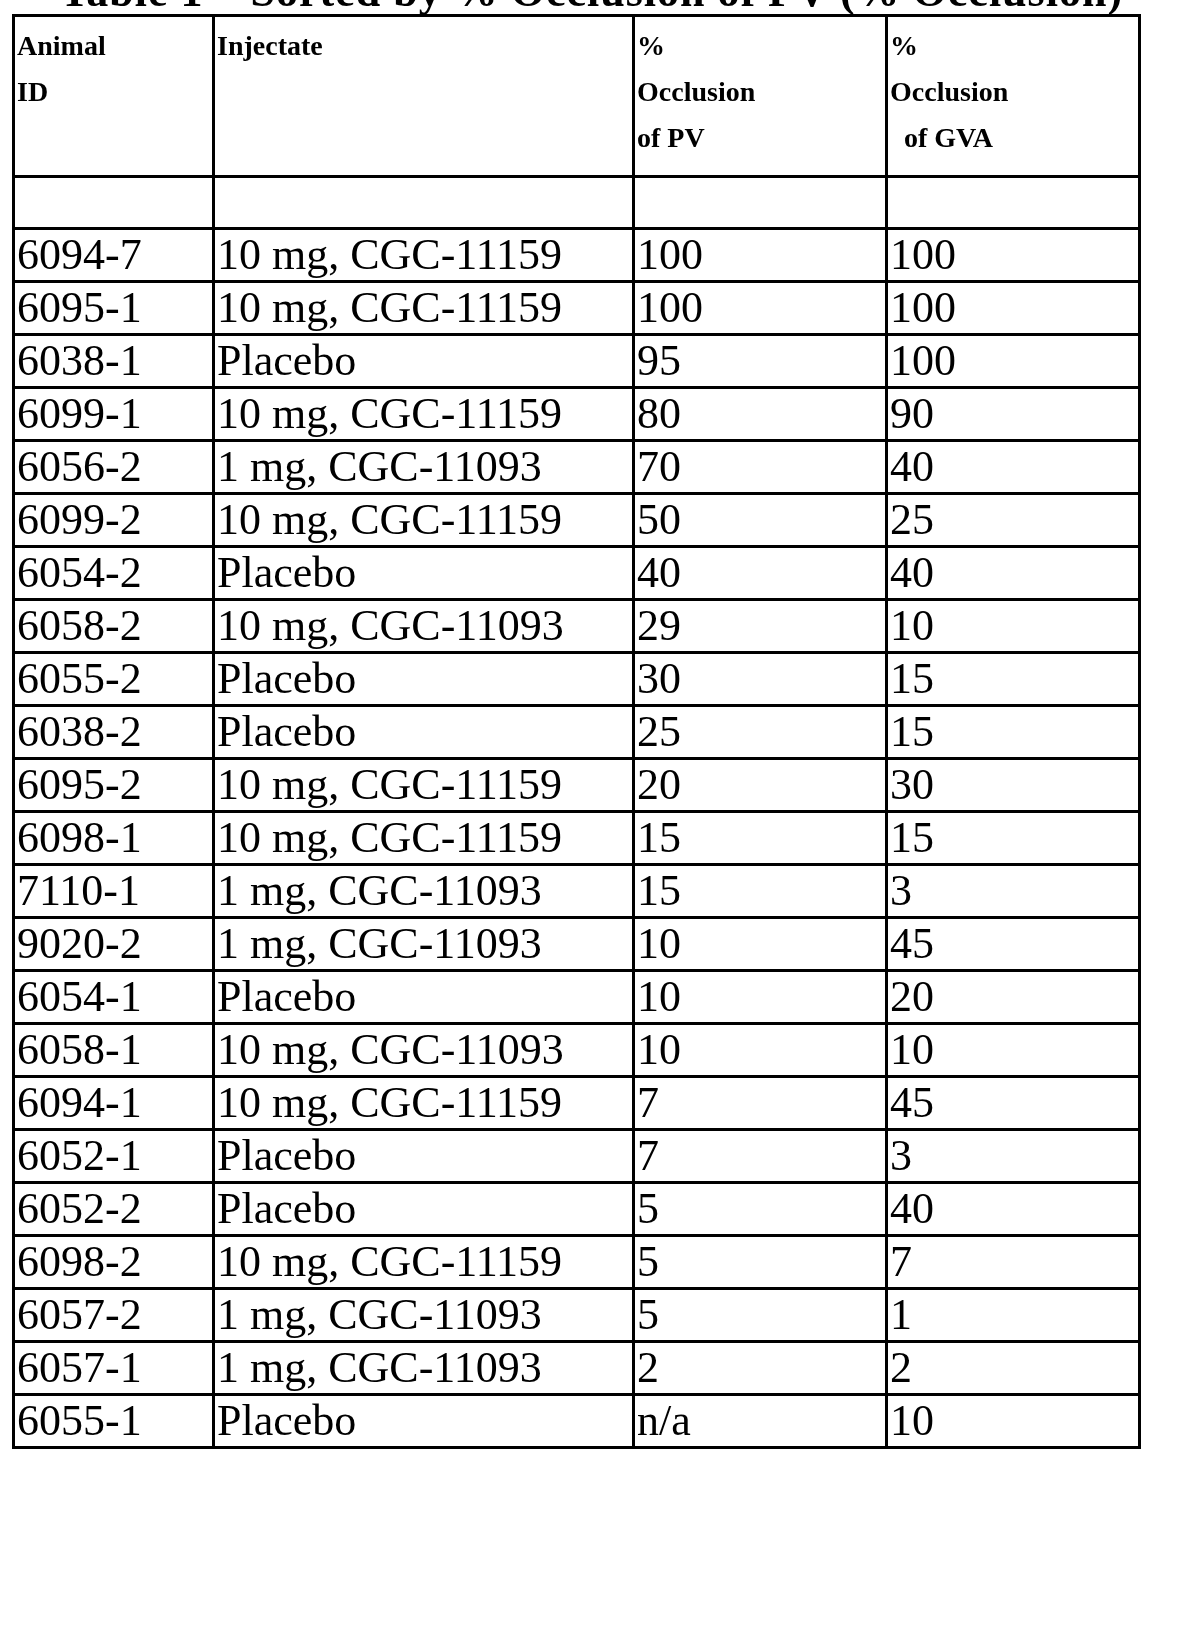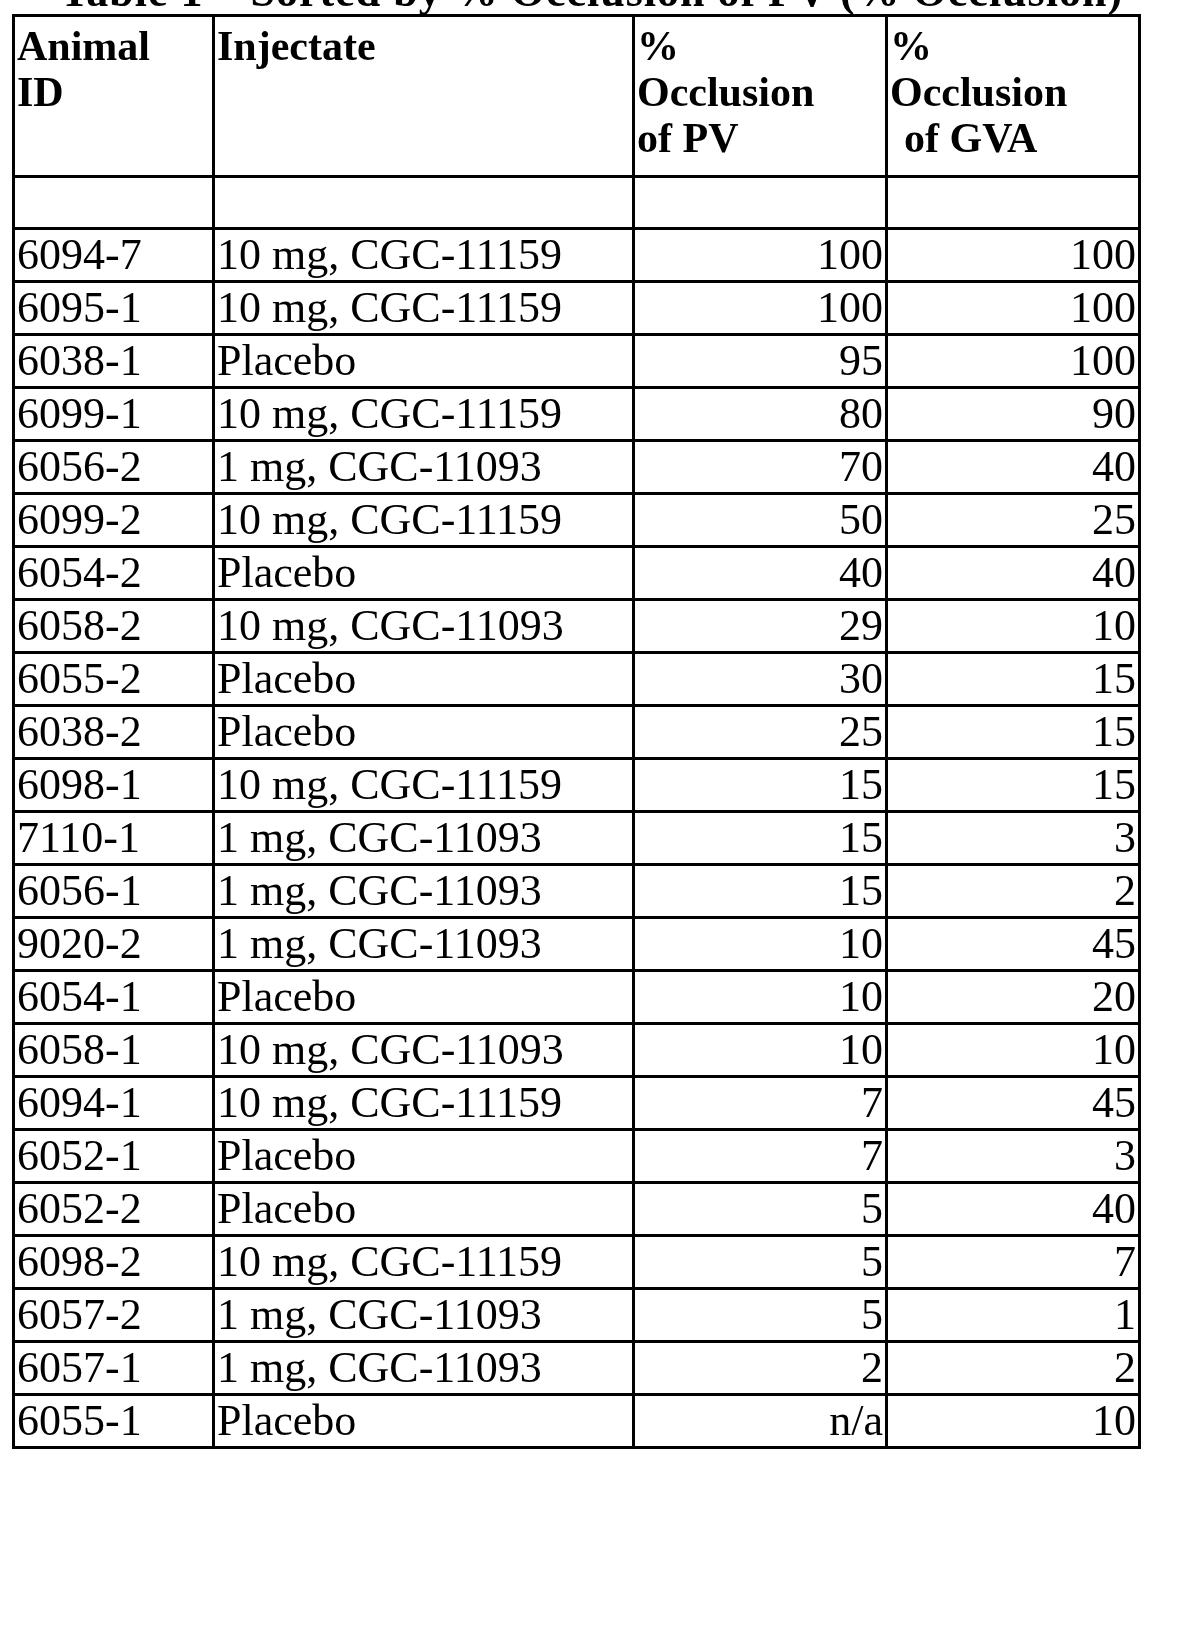--- a/index.html
+++ b/index.html
@@ -40,34 +40,34 @@
     table.data-table th,
     table.data-table td {
       border: 3px solid #000;
       padding: 0 2px;
       vertical-align: middle;
       overflow: hidden;
       white-space: nowrap;
     }
     table.data-table th {
       font-weight: bold;
-      font-size: 42px;
+      font-size: 28px;
       line-height: 46px;
       text-align: left;
       vertical-align: top;
       height: 152px;
       padding-top: 6px;
       white-space: normal;
     }
     table.data-table td {
       font-size: 44px;
       line-height: 50px;
       height: 49px;
     }
-    td.num { text-align: right; }
+    td.num { text-align: left; }
     tr.spacer td { height: 49px; }
   </style>
 </head>
 <body>
 
 <div class="cut-title">Table 1 – Sorted by % Occlusion of PV (% Occlusion)</div>
 
 <table class="data-table">
   <colgroup>
     <col class="c1">
@@ -157,36 +157,36 @@
         <td class="num">30</td>
         <td class="num">15</td>
       </tr>
       <tr>
         <td>6038-2</td>
         <td>Placebo</td>
         <td class="num">25</td>
         <td class="num">15</td>
       </tr>
       <tr>
+        <td>6095-2</td>
+        <td>10 mg, CGC-11159</td>
+        <td class="num">20</td>
+        <td class="num">30</td>
+      </tr>
+      <tr>
         <td>6098-1</td>
         <td>10 mg, CGC-11159</td>
         <td class="num">15</td>
         <td class="num">15</td>
       </tr>
       <tr>
         <td>7110-1</td>
         <td>1 mg, CGC-11093</td>
         <td class="num">15</td>
         <td class="num">3</td>
-      </tr>
-      <tr>
-        <td>6056-1</td>
-        <td>1 mg, CGC-11093</td>
-        <td class="num">15</td>
-        <td class="num">2</td>
       </tr>
       <tr>
         <td>9020-2</td>
         <td>1 mg, CGC-11093</td>
         <td class="num">10</td>
         <td class="num">45</td>
       </tr>
       <tr>
         <td>6054-1</td>
         <td>Placebo</td>

